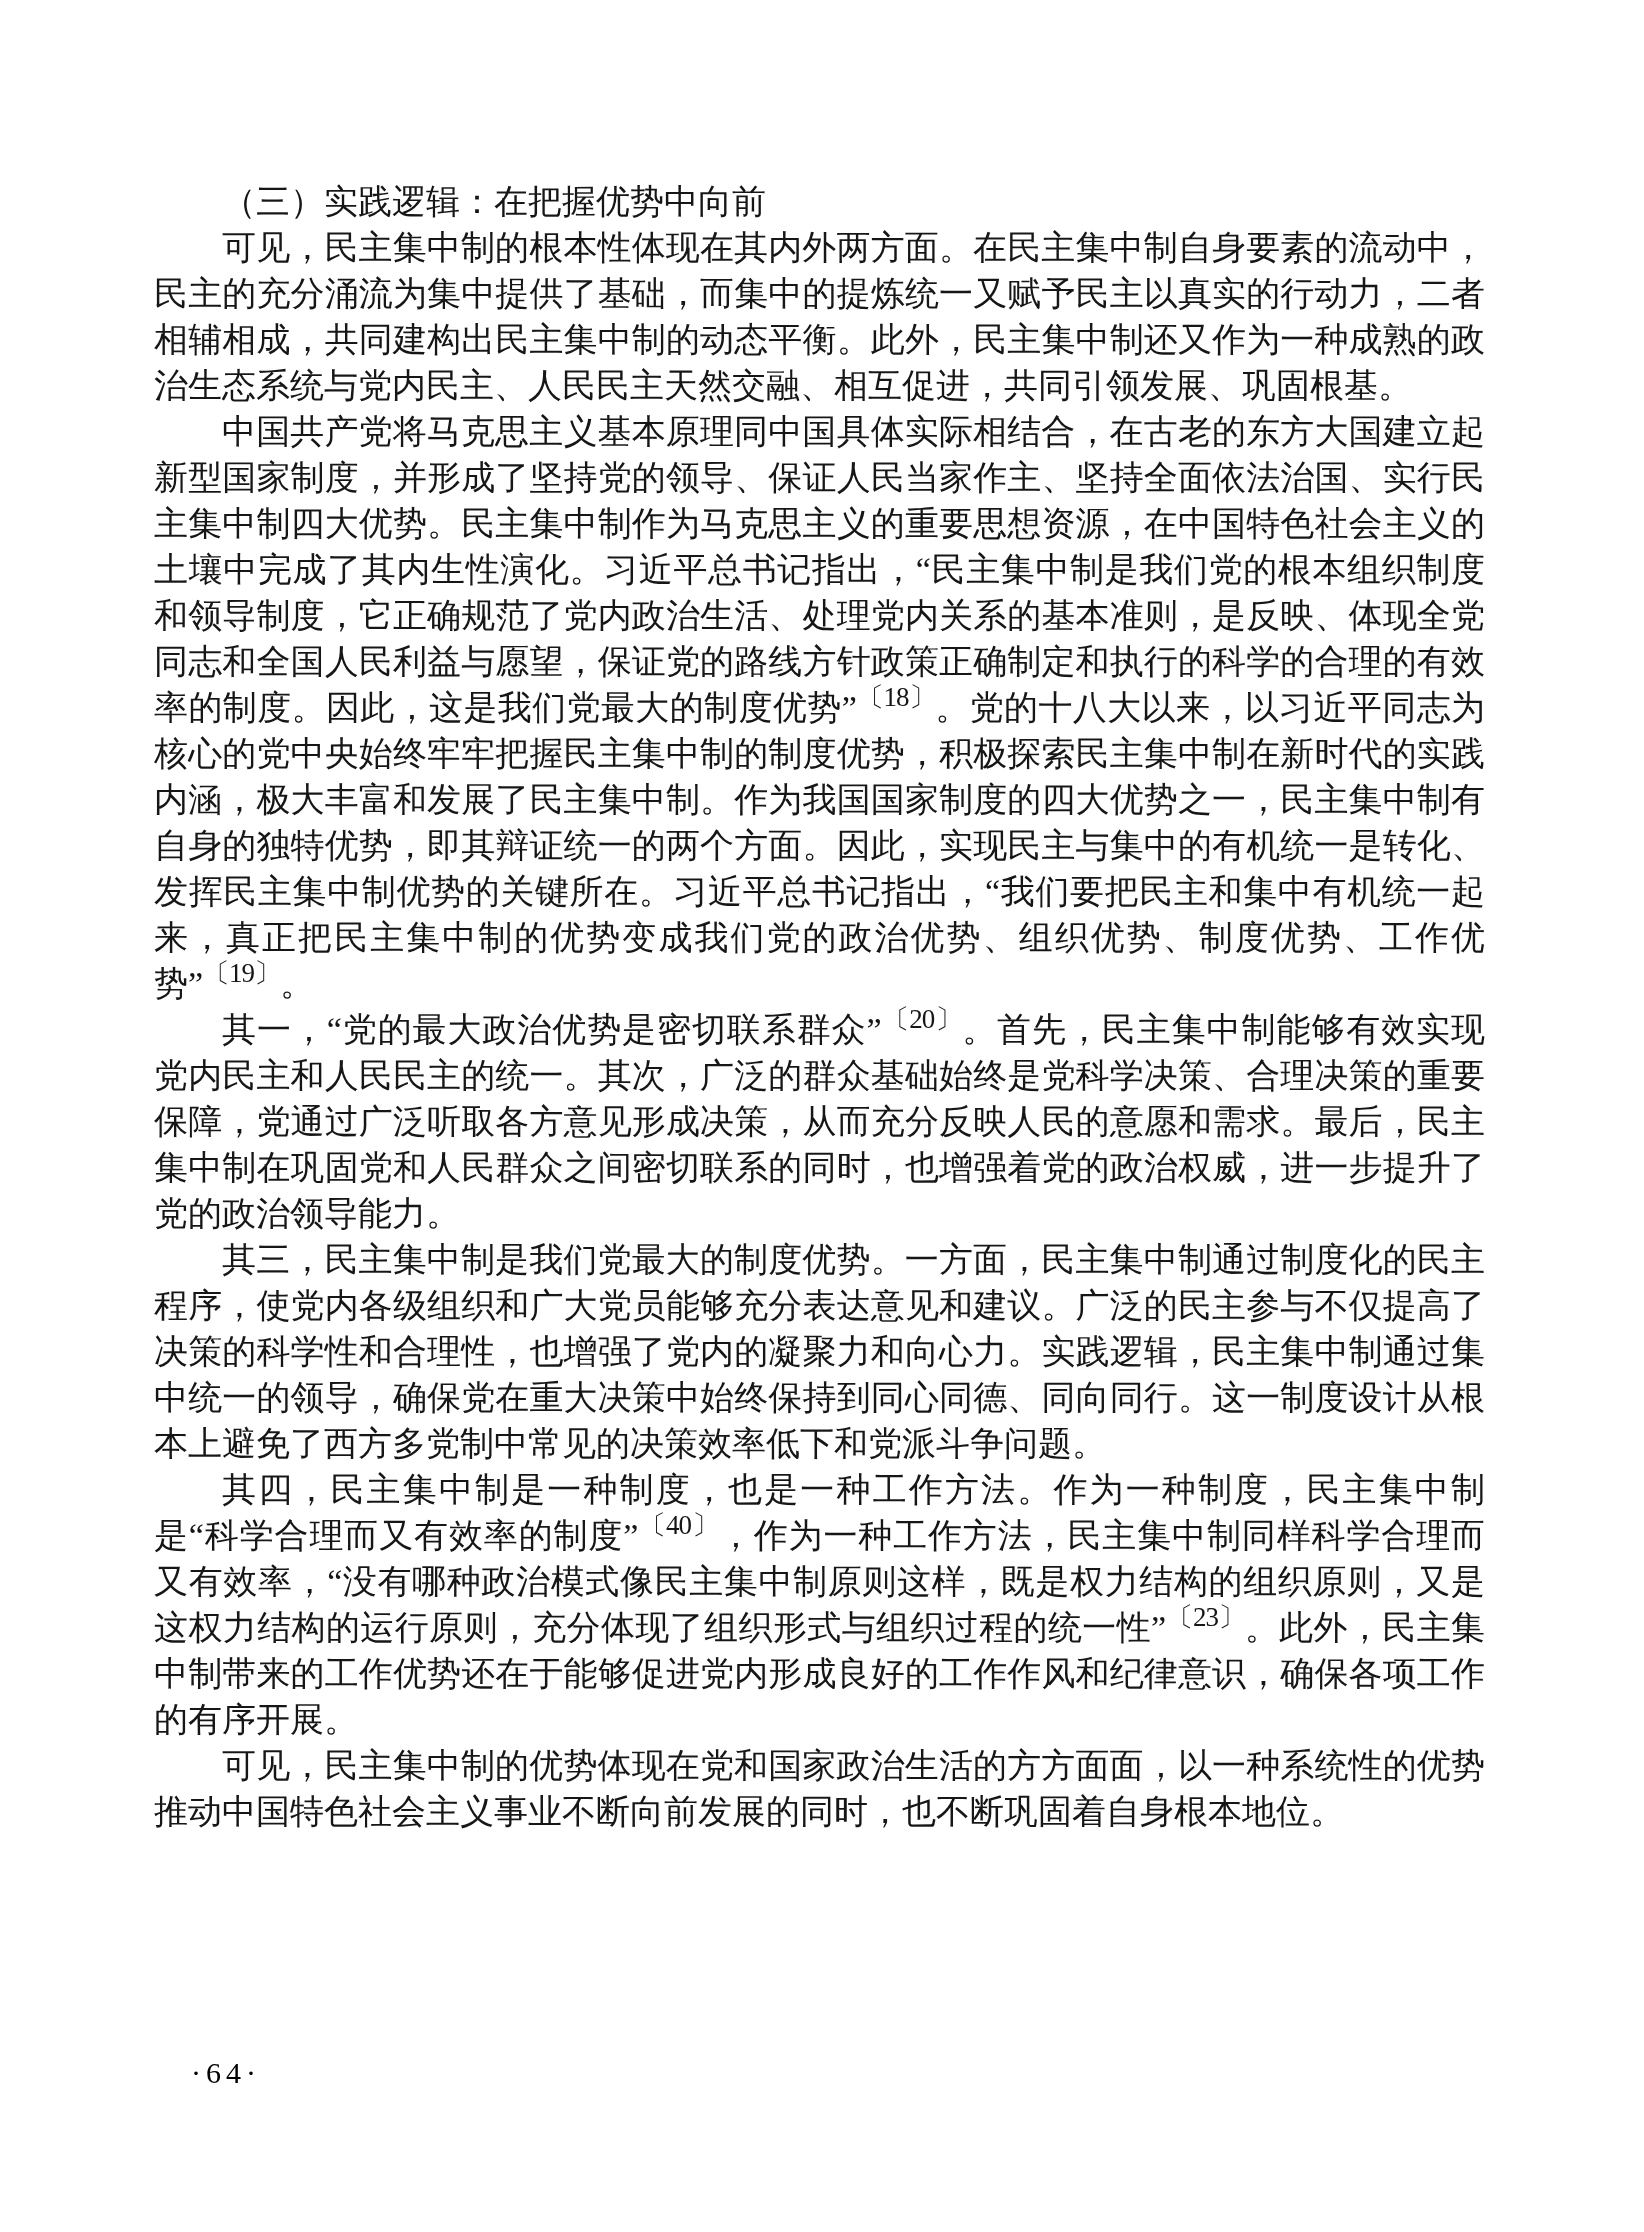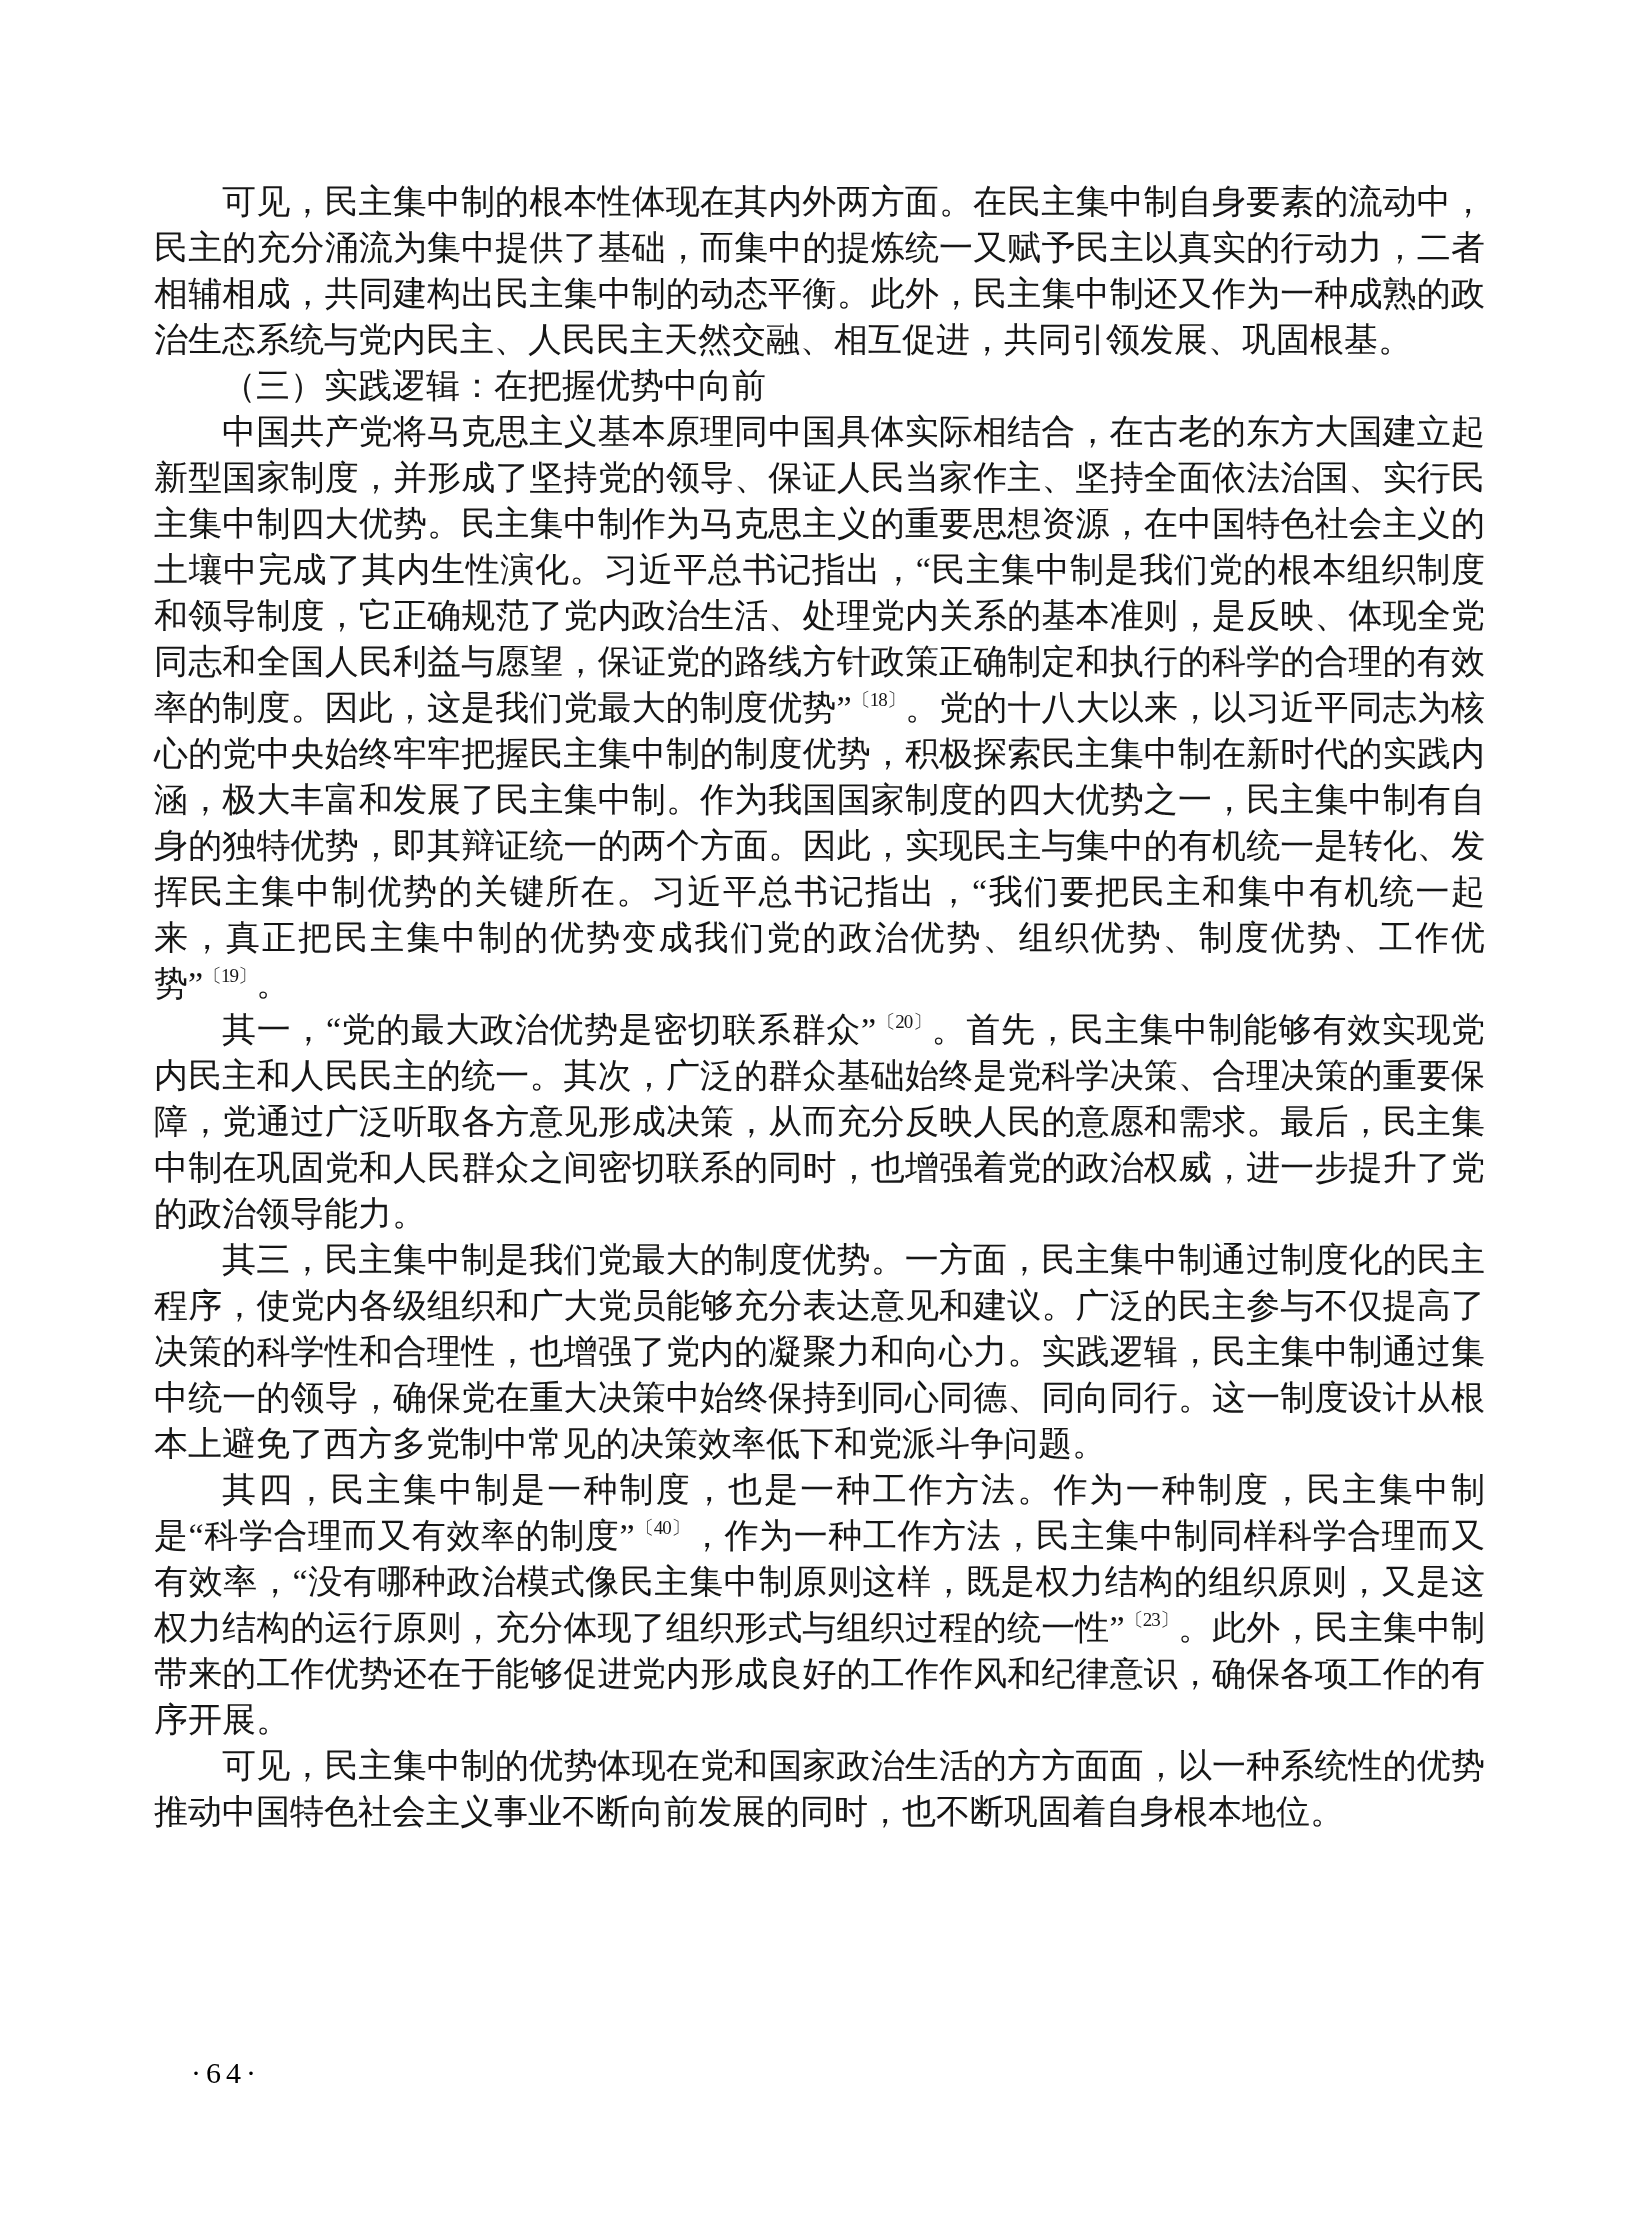--- a/index.html
+++ b/index.html
@@ -36,43 +36,43 @@
     .para {
       margin: 0;
       padding: 0;
       text-indent: 2em;
     }
     .para.heading {
       
       font-weight: normal;
     }
     sup.ref {
-      font-size: 19px;
+      font-size: 27px;
       line-height: 0;
       vertical-align: 13px;
       letter-spacing: -1px;
       white-space: nowrap;
     }
     .page-number {
       position: absolute;
       left: 191px;
       top: 2056px;
       color: #000000;
       font-size: 30px;
       line-height: 34px;
       letter-spacing: 5px;
     }
   </style>
 </head>
 <body>
 
 <div class="sheet">
   <div class="content">
+      <p class="para heading"><span>（三）实践逻辑：在把握优势中向前</span></p>
       <p class="para"><span>可见，民主集中制的根本性体现在其内外两方面。在民主集中制自身要素的流动中，民主的充分涌流为集中提供了基础，而集中的提炼统一又赋予民主以真实的行动力，二者相辅相成，共同建构出民主集中制的动态平衡。此外，民主集中制还又作为一种成熟的政治生态系统与党内民主、人民民主天然交融、相互促进，共同引领发展、巩固根基。</span></p>
-      <p class="para heading"><span>（三）实践逻辑：在把握优势中向前</span></p>
       <p class="para"><span>中国共产党将马克思主义基本原理同中国具体实际相结合，在古老的东方大国建立起新型国家制度，并形成了坚持党的领导、保证人民当家作主、坚持全面依法治国、实行民主集中制四大优势。民主集中制作为马克思主义的重要思想资源，在中国特色社会主义的土壤中完成了其内生性演化。习近平总书记指出，“民主集中制是我们党的根本组织制度和领导制度，它正确规范了党内政治生活、处理党内关系的基本准则，是反映、体现全党同志和全国人民利益与愿望，保证党的路线方针政策正确制定和执行的科学的合理的有效率的制度。因此，这是我们党最大的制度优势”</span><sup class="ref">〔18〕</sup><span>。党的十八大以来，以习近平同志为核心的党中央始终牢牢把握民主集中制的制度优势，积极探索民主集中制在新时代的实践内涵，极大丰富和发展了民主集中制。作为我国国家制度的四大优势之一，民主集中制有自身的独特优势，即其辩证统一的两个方面。因此，实现民主与集中的有机统一是转化、发挥民主集中制优势的关键所在。习近平总书记指出，“我们要把民主和集中有机统一起来，真正把民主集中制的优势变成我们党的政治优势、组织优势、制度优势、工作优势”</span><sup class="ref">〔19〕</sup><span>。</span></p>
       <p class="para"><span>其一，“党的最大政治优势是密切联系群众”</span><sup class="ref">〔20〕</sup><span>。首先，民主集中制能够有效实现党内民主和人民民主的统一。其次，广泛的群众基础始终是党科学决策、合理决策的重要保障，党通过广泛听取各方意见形成决策，从而充分反映人民的意愿和需求。最后，民主集中制在巩固党和人民群众之间密切联系的同时，也增强着党的政治权威，进一步提升了党的政治领导能力。</span></p>
       <p class="para"><span>其三，民主集中制是我们党最大的制度优势。一方面，民主集中制通过制度化的民主程序，使党内各级组织和广大党员能够充分表达意见和建议。广泛的民主参与不仅提高了决策的科学性和合理性，也增强了党内的凝聚力和向心力。实践逻辑，民主集中制通过集中统一的领导，确保党在重大决策中始终保持到同心同德、同向同行。这一制度设计从根本上避免了西方多党制中常见的决策效率低下和党派斗争问题。</span></p>
       <p class="para"><span>其四，民主集中制是一种制度，也是一种工作方法。作为一种制度，民主集中制是“科学合理而又有效率的制度”</span><sup class="ref">〔40〕</sup><span>，作为一种工作方法，民主集中制同样科学合理而又有效率，“没有哪种政治模式像民主集中制原则这样，既是权力结构的组织原则，又是这权力结构的运行原则，充分体现了组织形式与组织过程的统一性”</span><sup class="ref">〔23〕</sup><span>。此外，民主集中制带来的工作优势还在于能够促进党内形成良好的工作作风和纪律意识，确保各项工作的有序开展。</span></p>
       <p class="para"><span>可见，民主集中制的优势体现在党和国家政治生活的方方面面，以一种系统性的优势推动中国特色社会主义事业不断向前发展的同时，也不断巩固着自身根本地位。</span></p>
     </div>
   <div class="page-number">·64·</div>
 </div>
 
 

